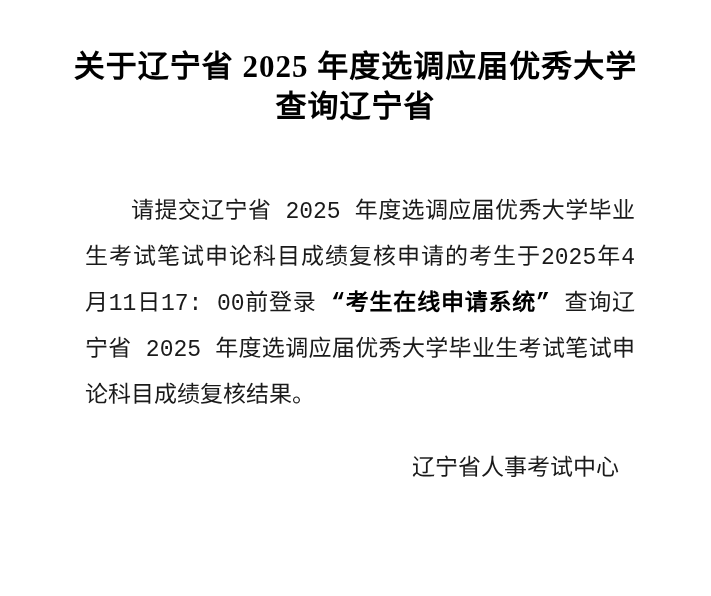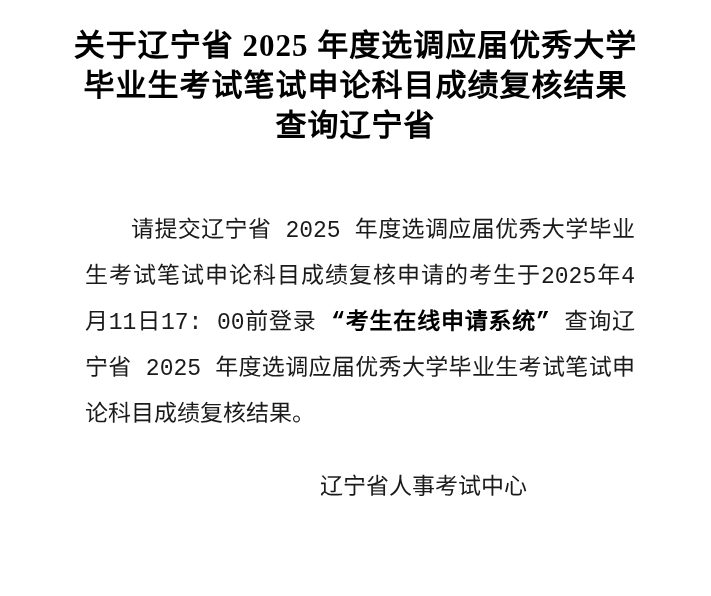--- a/index.html
+++ b/index.html
@@ -11,21 +11,21 @@
     position: relative;
     width: 711px;
     height: 596px;
     background: #ffffff;
     overflow: hidden;
     font-family: "Liberation Serif", "DejaVu Serif", serif;
     color: #1a1a1a;
   }
   .notice-title {
     margin: 0;
-    padding-top: 26px;
+    padding-top: 47px;
     font-size: 31px;
     line-height: 40px;
     font-weight: 700;
     text-align: center;
     color: #000000;
     letter-spacing: 1px;
   }
   .notice-title .title-line {
     display: block;
   }
@@ -40,34 +40,34 @@
   }
   .system-name {
     font-weight: 700;
     color: #000000;
   }
   .signature {
     margin-top: 26px;
     margin-left: 320px;
     font-size: 23px;
     line-height: 45px;
+    text-align: center;
     color: #1a1a1a;
   }
   .signature div {
     display: block;
   }
 </style>
 </head>
 <body>
 
 <div class="page">
 
   <h1 class="notice-title">
     <span class="title-line">关于辽宁省 2025 年度选调应届优秀大学</span>
-    <span class="title-line">毕业生考试笔试申论科目成绩复核结果</span>
     <span class="title-line">查询辽宁省</span>
   </h1>
 
   <p class="notice-body"><span>请提交辽宁省 2025 年度选调应届优秀大学毕业生考试笔试申论科目成绩复核申请的考生于2025年4月11日17: 00前登录 </span><span class="system-name">“考生在线申请系统”</span><span> 查询辽宁省 2025 年度选调应届优秀大学毕业生考试笔试申论科目成绩复核结果。</span></p>
 
   <div class="signature">
     <div>辽宁省人事考试中心</div>
   </div>
 
 </div>

